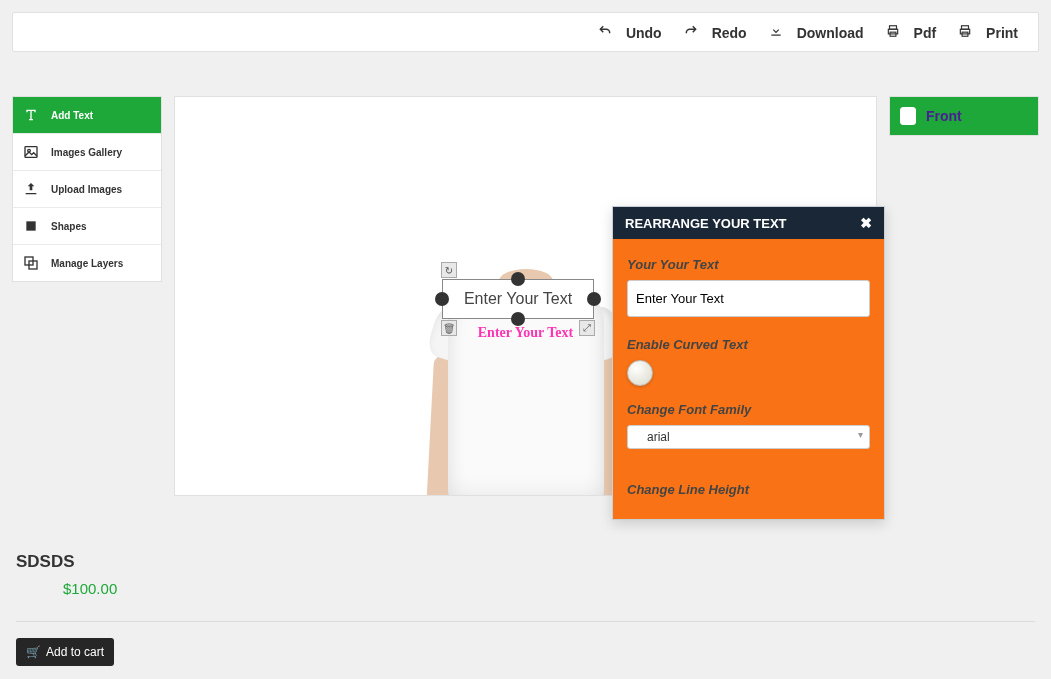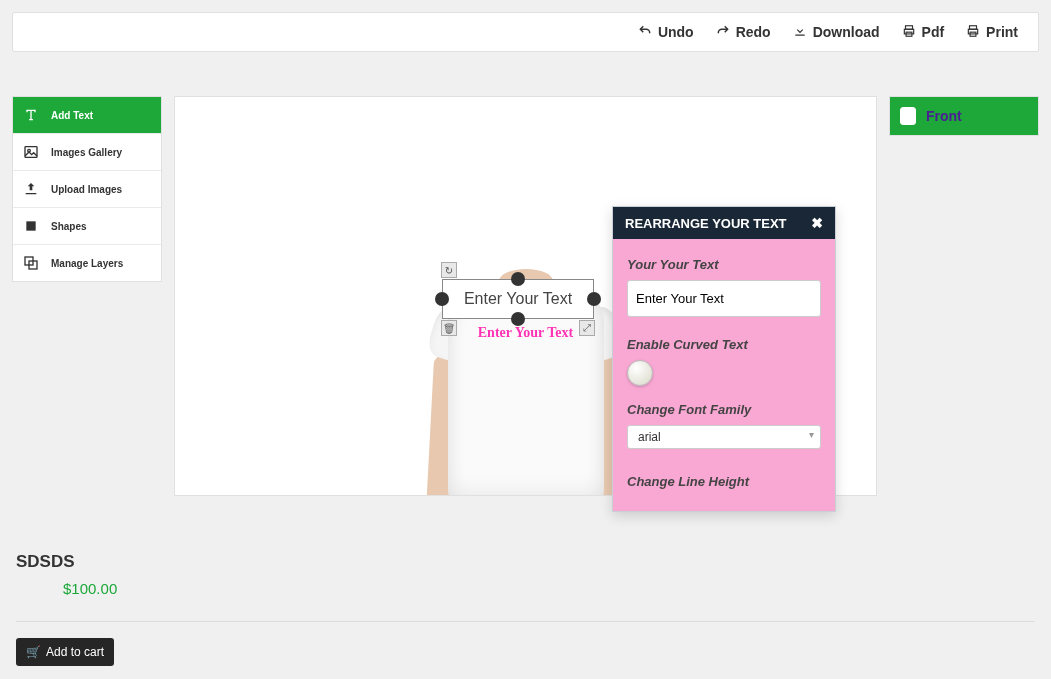--- a/index.html
+++ b/index.html
@@ -1,19 +1,19 @@
 <!DOCTYPE html>
 <html><head>
 <meta charset="utf-8">
 <style>
 * { box-sizing: border-box; margin: 0; padding: 0; }
 body { font-family: Arial, sans-serif; background: #f0f0f0; color: #333; }
 .page { padding: 12px; }
 .topbar { background: #fff; border: 1px solid #e0e0e0; border-radius: 2px; height: 40px; display: flex; justify-content: flex-end; align-items: center; padding: 0 20px; gap: 22px; margin-bottom: 44px; }
-.topbar-item { display: flex; align-items: center; gap: 6px; font-weight: bold; font-size: 14px; cursor: pointer; color: #333; }
+.topbar-item { display: flex; align-items: flex-end; gap: 14px; font-weight: bold; font-size: 14px; cursor: pointer; color: #333; }
 .topbar-item svg { width: 14px; height: 14px; }
 
 .main-row { display: flex; gap: 12px; align-items: flex-start; }
 
 .sidebar-left { width: 150px; background: #fff; border: 1px solid #e0e0e0; }
 .sidebar-left .side-item { display: flex; align-items: center; gap: 12px; padding: 10px 10px; font-size: 10px; font-weight: bold; border-bottom: 1px solid #eaeaea; cursor: pointer; }
 .sidebar-left .side-item.active { background: #1da839; color: #fff; }
 .sidebar-left .side-item:last-child { border-bottom: none; }
 .side-icon { width: 16px; height: 16px; display: inline-flex; align-items: center; justify-content: center; }
 .side-icon svg { width: 16px; height: 16px; }
@@ -37,27 +37,27 @@
 .handle { position: absolute; width: 14px; height: 14px; background: #333; border-radius: 50%; }
 .h-top { top: -8px; left: 50%; transform: translateX(-50%); }
 .h-bot { bottom: -8px; left: 50%; transform: translateX(-50%); }
 .h-left { left: -8px; top: 50%; transform: translateY(-50%); }
 .h-right { right: -8px; top: 50%; transform: translateY(-50%); }
 .ctrl { position: absolute; width: 16px; height: 16px; background: #e8e8e8; border: 1px solid #aaa; display: flex; align-items: center; justify-content: center; font-size: 10px; color: #555; }
 .c-tl { top: -18px; left: -2px; }
 .c-bl { bottom: -18px; left: -2px; }
 .c-br { bottom: -18px; right: -2px; }
 
-.panel { position: absolute; top: 110px; left: 438px; width: 224px; background: #f9a8d4; border: 1px solid #c8d0d6; box-shadow: 0 4px 12px rgba(0,0,0,0.15); z-index: 10; }
+.panel { position: absolute; top: 110px; left: 438px; width: 273px; background: #f97316; border: 1px solid #c8d0d6; box-shadow: 0 4px 12px rgba(0,0,0,0.15); z-index: 10; }
 .panel-head { background: #1a2736; color: #fff; padding: 8px 12px; font-size: 13px; font-weight: bold; display: flex; justify-content: space-between; align-items: center; }
 .panel-body { padding: 14px 14px 14px 14px; }
 .panel-label { font-style: italic; font-weight: bold; font-size: 13px; color: #444; margin-bottom: 8px; margin-top: 4px; }
 .panel-input { width: 100%; padding: 10px 8px; border: 1px solid #ccc; border-radius: 3px; font-size: 13px; margin-bottom: 16px; }
 .toggle { width: 26px; height: 26px; border-radius: 50%; background: radial-gradient(circle at 35% 30%, #fff, #d8d8c8); border: 1px solid #bbb; margin-bottom: 16px; box-shadow: 0 1px 3px rgba(0,0,0,0.2); }
-.font-select { width: 100%; padding: 4px 10px; border: 1px solid #ccc; border-radius: 3px; font-size: 12px; margin-bottom: 25px; background: #fff; position: relative; }
+.font-select { width: 100%; padding: 4px 19px; border: 1px solid #ccc; border-radius: 3px; font-size: 12px; margin-bottom: 33px; background: #fff; position: relative; }
 .font-select::after { content: '▾'; position: absolute; right: 6px; top: 3px; color: #999; font-size: 10px; }
 
 .sidebar-right { width: 150px; background: #fff; border: 1px solid #e0e0e0; }
 .sidebar-right .view-item { display: flex; align-items: center; gap: 10px; padding: 10px 10px; font-size: 14px; font-weight: bold; border-bottom: 1px solid #eaeaea; cursor: pointer; }
 .sidebar-right .view-item.active { background: #1da839; color: #4c1d95; }
 .sidebar-right .view-item:last-child { border-bottom: none; }
 .thumb { width: 16px; height: 18px; background: #fff; border: 1px solid #ccc; border-radius: 3px; position: relative; }
 .thumb.active { border-color: #fff; }
 
 .footer { margin-top: 56px; padding: 0 4px; }

